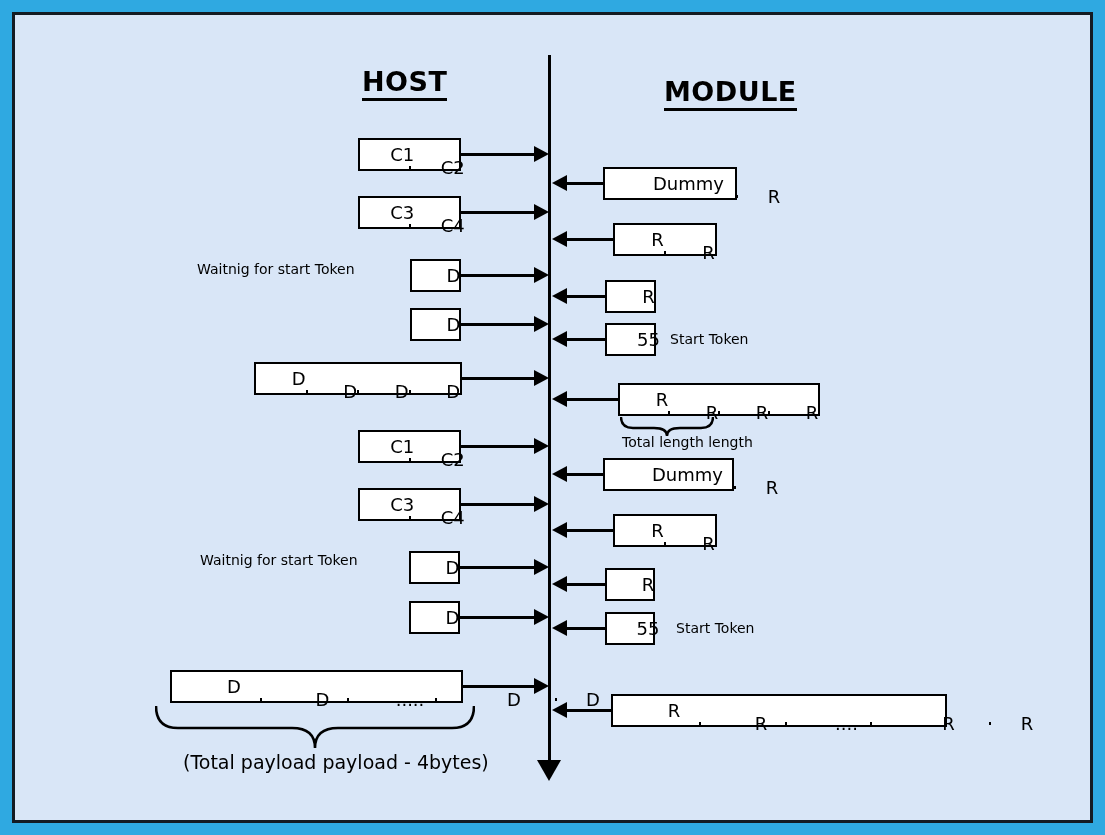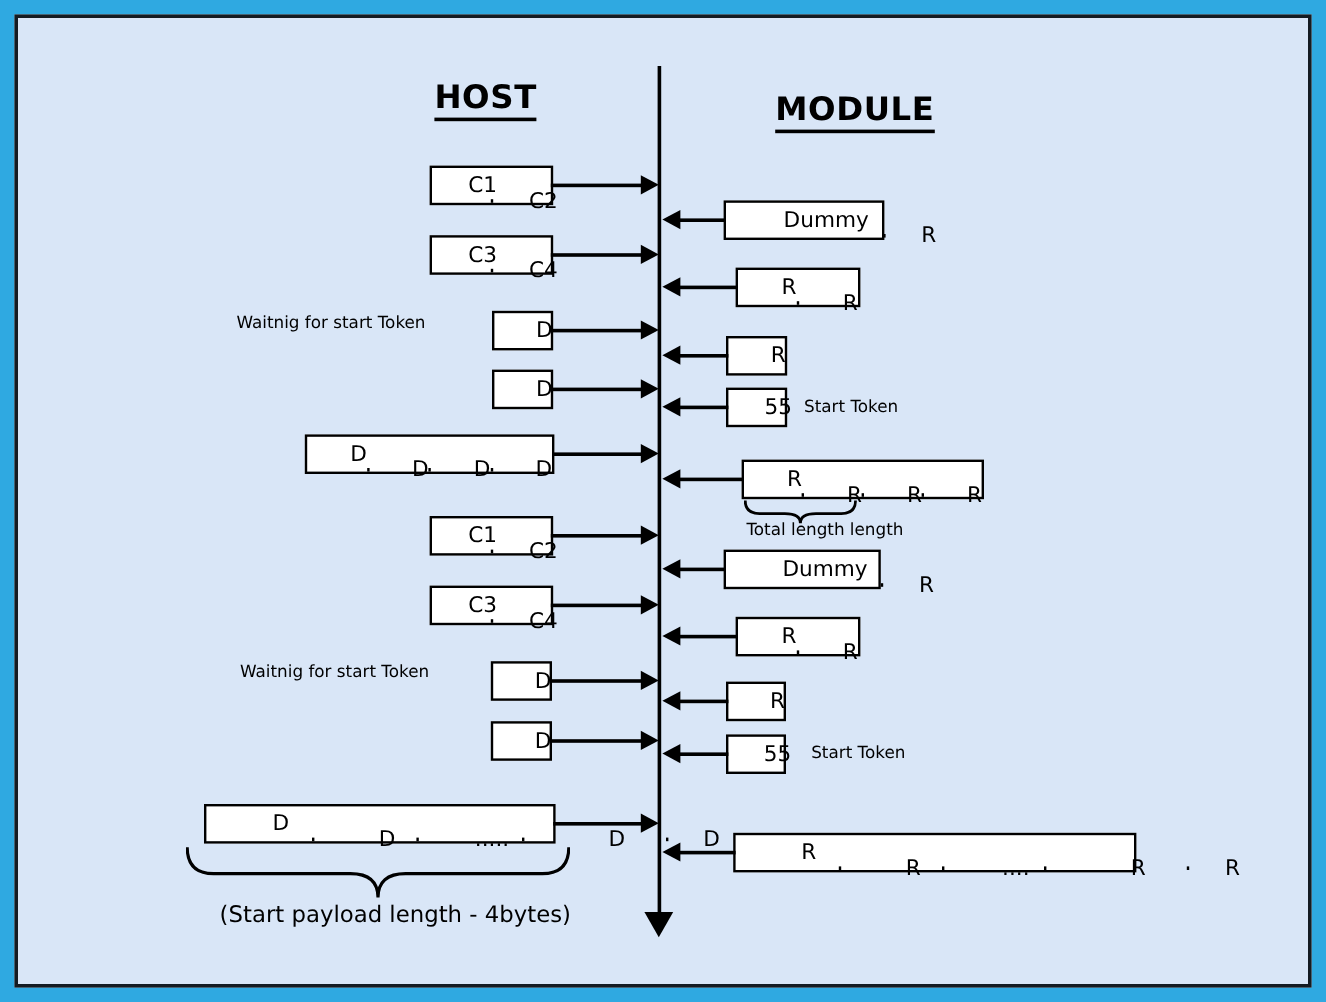--- a/index.html
+++ b/index.html
@@ -33,21 +33,21 @@
   .brace{position:absolute;}
 </style>
 </head>
 <body>
 
 <div class="outer">
   <div class="canvas"></div>
   <div class="stage">
 
     <div class="title" style="left:362px;top:66px;">HOST</div>
-    <div class="title" style="left:646px;top:76px;">MODULE</div>
+    <div class="title" style="left:664px;top:76px;">MODULE</div>
 
     <div class="vline"></div>
     <div class="vhead"></div>
 
     <div class="box" style="left:358px;top:138px;width:103px;">
       <span class="cell">C1</span>
       <span class="cell">C2</span>
     </div>
     <div class="arrow arrow-r" style="left:459px;top:146px;width:90px;"></div>
 
@@ -161,21 +161,21 @@
       <span class="cell" style="flex:0 0 52px;">D</span>
       <span class="cell" style="flex:0 0 49px;">D</span>
       <span class="cell" style="flex:0 0 50px;">.....</span>
       <span class="cell" style="flex:0 0 82px;">D</span>
       <span class="cell">D</span>
     </div>
     <div class="arrow arrow-r" style="left:461px;top:678px;width:88px;"></div>
     <svg class="brace" style="left:155px;top:705px;" width="320" height="46" viewBox="0 0 320 46">
       <path d="M1,1 Q1,23 23,23 L137,23 Q160,23 160,43 Q160,23 183,23 L297,23 Q319,23 319,1" fill="none" stroke="#000" stroke-width="2.6"></path>
     </svg>
-    <div class="note" style="left:183px;top:751px;font-size:19px;">(Start payload length - 4bytes)</div>
+    <div class="note" style="left:183px;top:751px;font-size:19px;">(Total payload payload - 4bytes)</div>
 
     <div class="box" style="left:611px;top:694px;width:336px;">
       <span class="cell" style="flex:0 0 50px;">R</span>
       <span class="cell" style="flex:0 0 48px;">R</span>
       <span class="cell" style="flex:0 0 47px;">....</span>
       <span class="cell" style="flex:0 0 81px;">R</span>
       <span class="cell">R</span>
     </div>
     <div class="arrow arrow-l" style="left:552px;top:702px;width:61px;"></div>
 

